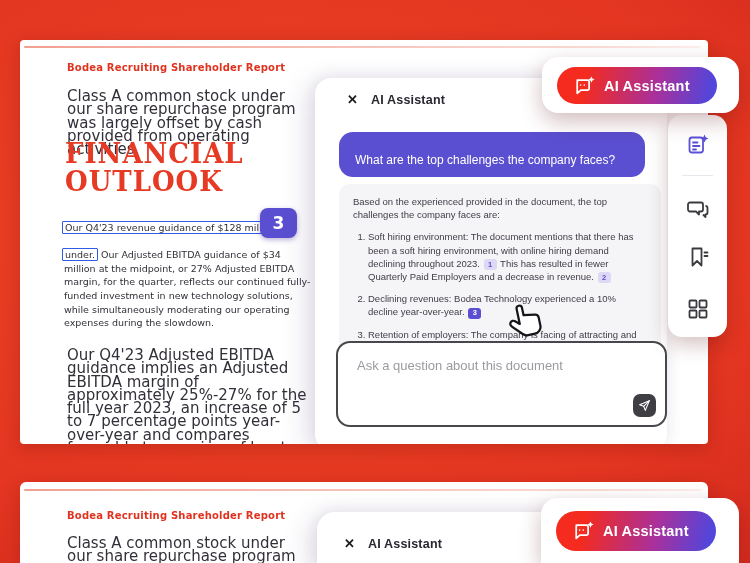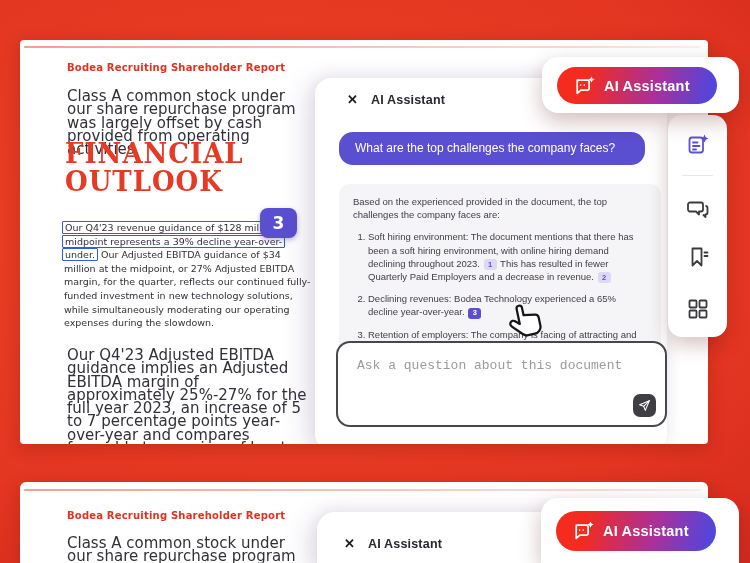--- a/index.html
+++ b/index.html
@@ -50,21 +50,21 @@
   }
   .panel1{left:295px;top:38px;width:352px;height:372px;}
   .panel2{left:297px;top:30px;width:348px;height:60px;border-radius:18px 18px 0 0;}
   .panel-header{position:absolute;display:flex;align-items:center;gap:13px;font-family:"Liberation Sans",sans-serif;}
   .panel1 .panel-header{left:32px;top:14px;}
   .panel2 .panel-header{left:27px;top:24px;}
   .close-x{font-size:13px;color:#1b1b1f;font-weight:bold;cursor:default;}
   .panel-title{font-size:12.5px;font-weight:bold;color:#2a2730;letter-spacing:.2px;}
 
   .bubble-user{
-    position:absolute;left:24px;top:54px;width:274px;padding:8px 16px 9px;
+    position:absolute;left:24px;top:54px;width:274px;padding:20px 16px 9px;
     background:#5a4fd0;border-radius:14px;color:#fff;
     font-family:"Liberation Sans",sans-serif;font-size:12px;line-height:16px;
   }
   .bubble-answer{
     position:absolute;left:24px;top:106px;width:294px;padding:11px 14px 12px;
     background:#f5f4f7;border-radius:10px;color:#403c46;
     font-family:"Liberation Sans",sans-serif;font-size:9.5px;line-height:13.2px;
   }
   .bubble-answer ol{margin:5px 0 0;padding-left:15px;}
   .bubble-answer li{margin-top:9px;}
@@ -74,21 +74,21 @@
     background:#dcd8f6;color:#5a4fd0;font-size:7.5px;font-weight:bold;vertical-align:0px;cursor:pointer;
   }
   .cite.solid{background:#5a4fd0;color:#fff;}
 
   .chat-input{
     position:absolute;left:21px;top:263px;width:331px;height:86px;
     background:#fff;border:2px solid #48474c;border-radius:14px;box-sizing:border-box;
   }
   .placeholder{
     position:absolute;left:19px;top:15px;color:#9b9aa0;
-    font-family:Liberation Mono, monospace;font-size:13px;
+    font-family:Liberation Sans, sans-serif;font-size:13px;
   }
   .send-btn{
     position:absolute;right:9px;bottom:8px;width:23px;height:23px;border-radius:7px;
     background:#3f3e43;display:flex;align-items:center;justify-content:center;cursor:pointer;
   }
 
   
   .fab{
     position:absolute;background:#fff;border-radius:16px;
     box-shadow:0 8px 22px rgba(90,15,20,.28);
@@ -122,21 +122,21 @@
   <div class="doc-para p1">Class A common stock under our share repurchase program was largely offset by cash provided from operating activities.</div>
 
   <div class="display-heading">
     <div>FINANCIAL</div>
     <div>OUTLOOK</div>
   </div>
 
 
   <div class="guidance">
     <span class="hl">Our Q4'23 revenue guidance of $128 million</span><br>
-    <span class="hl">midpoint represents a 39% decline year-over-</span><br>
+    <br>
     <span class="hl">under.</span><span> Our Adjusted EBITDA guidance of $34 million at the midpoint, or 27% Adjusted EBITDA margin, for the quarter, reflects our continued fully-funded investment in new technology solutions, while simultaneously moderating our operating expenses during the slowdown.</span>
   </div>
 
   <div class="doc-cite-badge">3</div>
 
   <div class="doc-para p3">Our Q4'23 Adjusted EBITDA guidance implies an Adjusted EBITDA margin of approximately 25%-27% for the full year 2023, an increase of 5 to 7 percentage points year-over-year and compares favorably to our view of low to mid 20% range provided in August. We have adapted during this unprecedented slowdown in the labor market by reducing total operating expenses by 44% over</div>
 
   <div class="panel panel1">
     <div class="panel-header">
       <span class="close-x">✕</span>
@@ -148,21 +148,21 @@
     <div class="bubble-answer">
       <span>Based on the experienced provided in the document, the top challenges the company faces are:</span>
       <ol>
         <li>
           <span>Soft hiring environment: The document mentions that there has been a soft hiring environment, with online hiring demand declining throughout 2023.</span>
           <span class="cite">1</span>
           <span>This has resulted in fewer Quarterly Paid Employers and a decrease in revenue.</span>
           <span class="cite">2</span>
         </li>
         <li>
-          <span>Declining revenues: Bodea Technology experienced a 65% decline year-over-year.</span>
+          <span>Declining revenues: Bodea Technology experienced a 10% decline year-over-year.</span>
           <span class="cite solid">3</span>
         </li>
         <li>
           <span>Retention of employers: The company is facing of attracting and retaining employers in the marketplace</span>
         </li>
       </ol>
     </div>
 
     <div class="chat-input">
       <div class="placeholder">Ask a question about this document</div>

